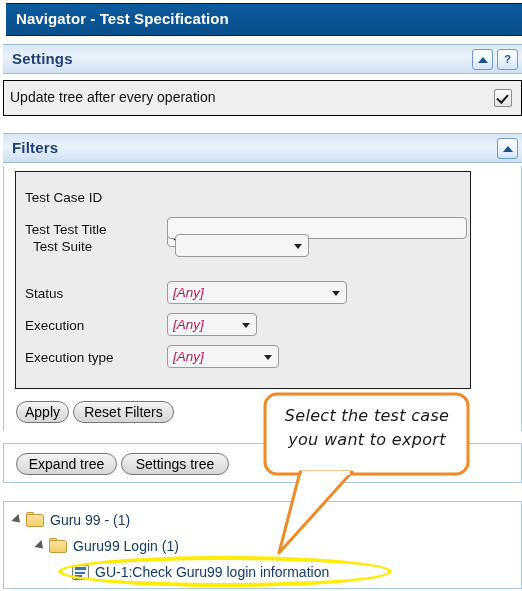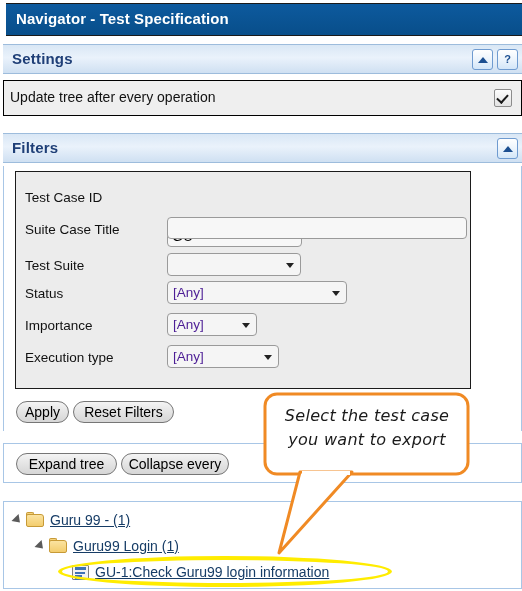--- a/index.html
+++ b/index.html
@@ -202,22 +202,23 @@
     border-radius: 4px;
     background: #f5f5f5;
     font-size: 13.5px;
     color: #000;
   }
   .fsel .sel-val {
     position: absolute;
     left: 5px;
     top: 3px;
     font-size: 13.5px;
-    color: #4c1d95;
+    color: #be185d;
     white-space: nowrap;
+    font-style: italic;
   }
   .fsel .sel-arrow {
     position: absolute;
     right: 6px;
     top: 9px;
     width: 0; height: 0;
     border-left: 4px solid transparent;
     border-right: 4px solid transparent;
     border-top: 5px solid #222222;
   }
@@ -323,21 +324,20 @@
     background: #3f72b5;
     left: 2px;
   }
   .tc-icon .bar.b0 { top: 1px;  width: 11px; height: 3px; }
   .tc-icon .bar.b1 { top: 6px;  width: 10px; height: 2px; }
   .tc-icon .bar.b2 { top: 9px;  width: 7px;  height: 2px; }
   .tc-icon .bar.b3 { top: 12px; width: 10px; height: 2px; }
   .tlabel {
     font-size: 14px;
     color: #111111;
-    text-decoration: underline;
   }
   .tlabel.link {
     color: #163c66;
   }
 
   
   .highlight-ellipse {
     position: absolute;
     left: 58px;
     top: 556px;
@@ -412,42 +412,42 @@
 
   <div class="filters-body">
     <div class="filters-inner">
 
       <div class="frow" style="top:13px;">
         <span class="flabel">Test Case ID</span>
         <input class="ftext" style="width: 135px; margin-top: 40px;" type="text" value="GU-">
       </div>
 
       <div class="frow" style="top:45px;">
-        <span class="flabel">Suite Case Title</span>
+        <span class="flabel">Test Test Title</span>
         <input class="ftext" style="width: 300px;" type="text" value="">
       </div>
 
-      <div class="frow" style="top:81px;">
+      <div class="frow" style="top:62px;margin-left:8px;">
         <span class="flabel">Test Suite</span>
         <div class="fsel" style="width:134px;">
           <span class="sel-val"></span>
           <span class="sel-arrow"></span>
         </div>
       </div>
 
       <div class="frow" style="top:109px;">
         <span class="flabel">Status</span>
         <div class="fsel" style="width:180px;">
           <span class="sel-val">[Any]</span>
           <span class="sel-arrow"></span>
         </div>
       </div>
 
       <div class="frow" style="top:141px;">
-        <span class="flabel">Importance</span>
+        <span class="flabel">Execution</span>
         <div class="fsel" style="width:90px;">
           <span class="sel-val">[Any]</span>
           <span class="sel-arrow"></span>
         </div>
       </div>
 
       <div class="frow" style="top:173px;">
         <span class="flabel">Execution type</span>
         <div class="fsel" style="width:112px;">
           <span class="sel-val">[Any]</span>
@@ -458,21 +458,21 @@
     </div>
   </div>
 
   <div class="btnrow" style="top:394px;height:37px;">
     <button class="btn" style="left:12px;top:7px;width:53px;">Apply</button>
     <button class="btn" style="left:69px;top:7px;width:101px;">Reset Filters</button>
   </div>
 
   <div class="btnrow bordered-tb" style="top:443px;height:40px;">
     <button class="btn" style="left:12px;top:9px;width:101px;">Expand tree</button>
-    <button class="btn" style="left:117px;top:9px;width:108px;">Collapse every</button>
+    <button class="btn" style="left:117px;top:9px;width:108px;">Settings tree</button>
   </div>
 
   <div class="tree-panel">
 
     <div class="tnode" style="left:10px;top:6px;">
       <span class="twisty"></span>
       <span class="folder">
         <span class="f-tab"></span>
           <span class="f-back"></span>
       </span>

